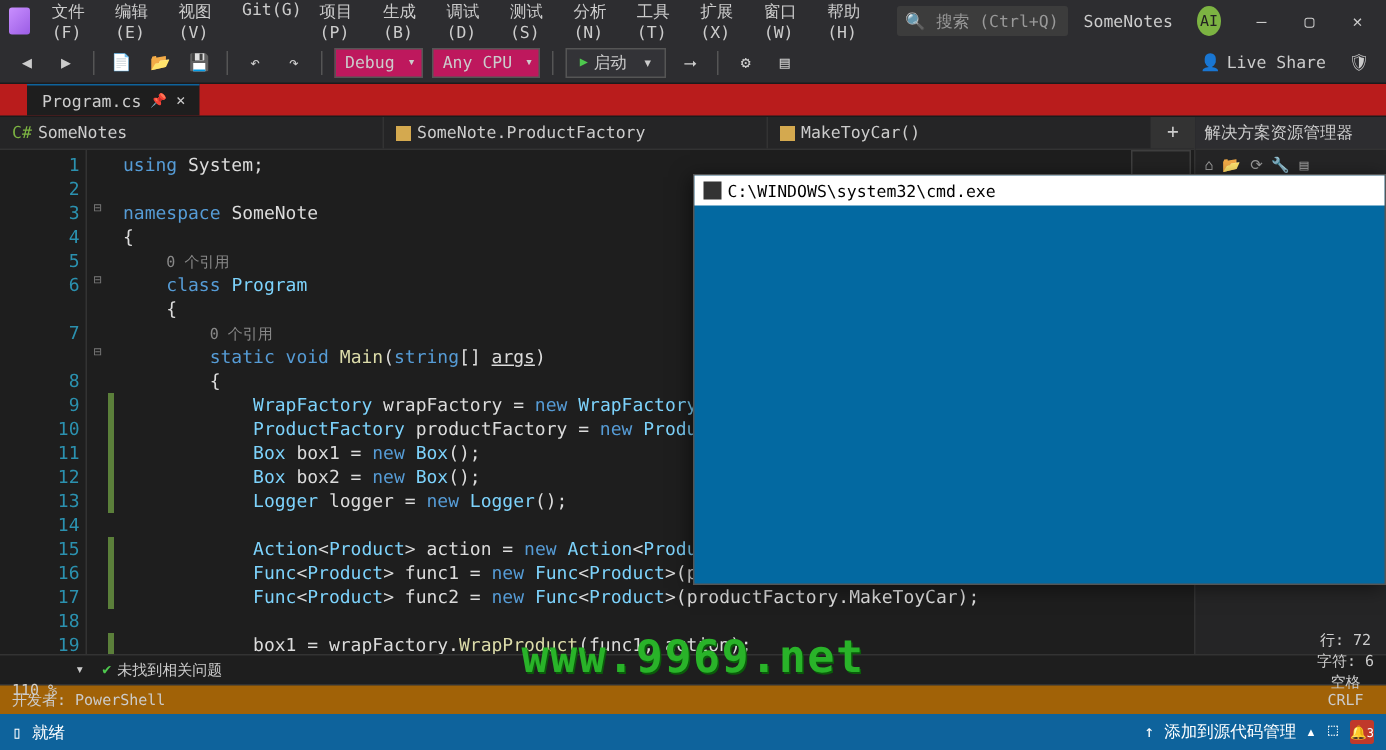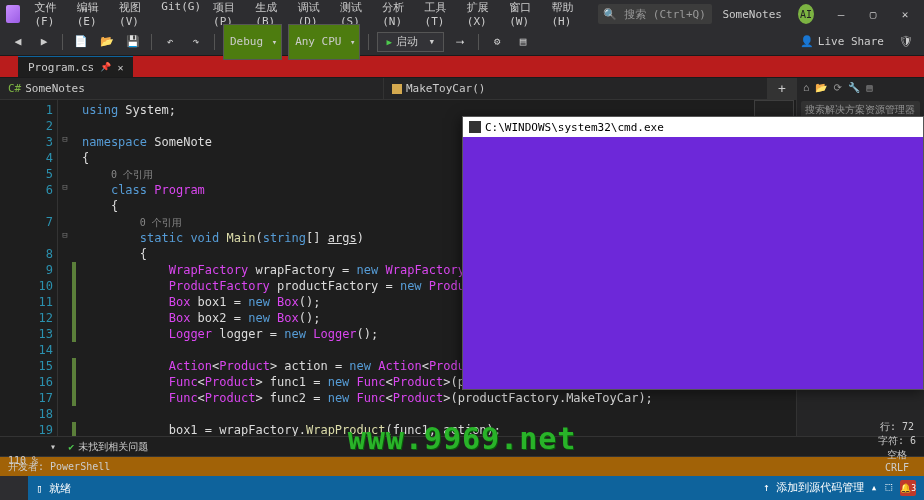--- a/index.html
+++ b/index.html
@@ -7,21 +7,21 @@
 .menubar { height:28px; background:#2d2d30; display:flex; align-items:center; padding:0 4px; gap:2px; }
 .vs-logo { width:18px; height:18px; background:linear-gradient(135deg,#c98fff,#9b5de5); margin:0 6px 0 2px; border-radius:2px; }
 .menu-item { padding:4px 6px; color:#ccc; font-size:11px; cursor:pointer; }
 .search-box { background:#3c3c3c; width:140px; height:20px; margin-left:8px; display:flex; align-items:center; padding:0 6px; color:#999; border-radius:2px; }
 .solution-lbl { margin-left:auto; margin-right:6px; color:#ccc; padding:4px 8px; }
 .win-btns { display:flex; gap:2px; margin-left:4px; }
 .user-badge { width:20px; height:20px; border-radius:50%; background:#7cb342; display:flex; align-items:center; justify-content:center; color:#222; font-size:10px; margin-right:6px; }
 .win-btn { width:30px; height:20px; display:flex; align-items:center; justify-content:center; color:#ccc; font-size:11px; }
 .toolbar { height:28px; background:#2d2d30; display:flex; align-items:center; padding:0 8px; gap:6px; border-bottom:1px solid #1b1b1c; }
 .tbtn { width:20px; height:20px; display:flex; align-items:center; justify-content:center; color:#ccc; font-size:11px; }
-.combo { background:#4d7c0f; border:1px solid #555; height:36px; padding:0 18px 0 6px; display:flex; align-items:center; font-size:11px; color:#ccc; position:relative; }
+.combo { background:#be185d; border:1px solid #555; height:20px; padding:0 18px 0 6px; display:flex; align-items:center; font-size:11px; color:#ccc; position:relative; }
 .combo::after { content:"▾"; position:absolute; right:4px; font-size:9px; }
 .start-btn { background:#333337; border:1px solid #555; height:20px; padding:0 8px; display:flex; align-items:center; gap:4px; }
 .play { color:#4ec94e; font-size:9px; }
 .sep { width:1px; height:16px; background:#555; margin:0 2px; }
 .live-share { margin-left:auto; display:flex; align-items:center; gap:4px; color:#ccc; }
 .tab-strip { height:22px; background:#b91c1c; display:flex; align-items:stretch; border-bottom:1px solid #1b1b1c; padding-left:18px; }
 .tab { display:flex; align-items:center; padding:0 10px; gap:6px; background:#1e1e1e; color:#ccc; font-size:11px; border-top:1px solid #0e639c; }
 .tab .pin { font-size:9px; }
 .tab .close { font-size:10px; }
 .main { display:flex; height:calc(500px - 28px - 28px - 22px - 20px - 20px - 24px); }
@@ -34,42 +34,42 @@
 .gutter { width:58px; background:#1e1e1e; text-align:right; padding:2px 4px 2px 0; color:#2b91af; font-family:Consolas,monospace; font-size:12px; line-height:16px; border-right:1px solid #333; }
 .gutter div { height:16px; }
 .fold-col { width:14px; background:#1e1e1e; padding-top:2px; }
 .fold-col div { height:16px; font-size:9px; color:#777; text-align:center; }
 .change { width:4px; background:#1e1e1e; padding-top:2px; }
 .change div { height:16px; }
 .change .g { background:#5b7f3a; }
 .code { flex:1; font-family:Consolas,monospace; font-size:12px; line-height:16px; padding:2px 0 2px 6px; white-space:pre; color:#dcdcdc; }
 .code div { height:16px; }
 .kw { color:#569cd6; }
-.cls { color:#d946ef; }
+.cls { color:#7dd3fc; }
 .mth { color:#dcdcaa; }
 .ref { color:#888; font-size:10px; }
 .right-panel { width:128px; background:#252526; border-left:1px solid #333; display:flex; flex-direction:column; }
 .rp-title { height:22px; background:#2d2d30; display:flex; align-items:center; padding:0 6px; font-size:11px; color:#ccc; border-bottom:1px solid #333; }
 .rp-tool { padding:4px 6px; color:#999; font-size:10px; }
 .rp-search { background:#333; margin:4px; padding:2px 4px; color:#999; font-size:10px; border-radius:2px; }
 .tree { padding:2px 4px; font-size:11px; color:#ccc; }
 .tree div { padding:1px 0; display:flex; align-items:center; gap:4px; }
 .tree .ind1 { padding-left:12px; }
 .tree .ind2 { padding-left:24px; }
 .sln-ico { color:#c98fff; }
 .status-find { height:20px; background:#1e1e1e; display:flex; align-items:center; padding:0 8px; font-size:10px; color:#ccc; gap:12px; border-top:1px solid #333; }
 .zoom { color:#ccc;margin-top:28px; }
 .no-issue { display:flex; align-items:center; gap:4px; }
 .check { color:#4ec94e; }
 .status-find .right { margin-left:auto; display:flex; align-items:center;flex-direction:column; }
 .dev-bar { height:20px; background:#a16207; color:#ccc; display:flex; align-items:center; padding:0 8px; font-size:10px; border-top:1px solid #333; }
-.bottom-status { height:24px; background:#0e639c; color:#fff; display:flex; align-items:center; padding:0 8px; font-size:11px; gap:12px;margin-left:28px; }
+.bottom-status { height:24px; background:#0e639c; color:#fff; display:flex; align-items:center; padding:0 8px; font-size:11px; gap:12px; }
 .bottom-status .right { margin-left:auto; display:flex; gap:8px; align-items:flex-start; }
 .bell { width:16px; height:16px; background:#c0392b; border-radius:2px; display:flex; align-items:center; justify-content:center; font-size:9px; }
-.cmd-window { position:absolute; left:462px; top:116px; width:462px; height:274px; background:#6d28d9; border:1px solid #555; box-shadow:-2px 2px 12px rgba(0,0,0,.5); }
+.cmd-window { position:absolute; left:462px; top:116px; width:462px; height:274px; background:#0369a1; border:1px solid #555; box-shadow:-2px 2px 12px rgba(0,0,0,.5); }
 .cmd-title { height:20px; background:#fff; color:#000; display:flex; align-items:center; padding:0 6px; font-size:11px; gap:4px; }
 .cmd-ico { width:12px; height:12px; background:#333; }
 .cmd-body { padding:4px 6px; font-family:Consolas,"SimSun",monospace; font-size:12px; line-height:15px; color:#ccc; white-space:pre; }
 .watermark { position:absolute; left:50%; bottom:44px; transform:translateX(-50%); font-size:30px; font-weight:bold; color:#29b329; text-shadow:1px 1px 0 #0a5c0a; letter-spacing:1px; }
 .minimap { position:absolute; right:130px; top:100px; width:40px; height:60px; border:1px solid #555; background:#252526; opacity:.6; }
 </style>
 </head>
 <body>
 
 <div class="menubar">
@@ -135,20 +135,24 @@
 
 <div class="main">
   <div class="editor-area">
     <div class="nav-bar">
       <div class="nav-combo">
           <span style="color:#7cb342">C#</span>
           <span>SomeNotes</span>
         </div>
       <div class="nav-combo">
           <span class="cube"></span>
+          <span>SomeNote.ProductFactory</span>
+        </div>
+      <div class="nav-combo">
+          <span class="cube"></span>
           <span>MakeToyCar()</span>
         </div>
       <div class="add-tab">+</div>
     </div>
     <div class="code-wrap">
       <div class="gutter" id="gutter">
           <div>1</div>
           <div>2</div>
           <div>3</div>
           <div>4</div>
@@ -213,20 +217,21 @@
           <div class="g"></div>
           <div class="g"></div>
           <div class="g"></div>
           <div></div>
           <div class="g"></div>
         </div>
       <div class="code" id="code"><div><span class="kw">using</span> System;</div><div>&nbsp;</div><div><span class="kw">namespace</span> SomeNote</div><div>{</div><div>    <span class="ref">0 个引用</span></div><div>    <span class="kw">class</span> <span class="cls">Program</span></div><div>    {</div><div>        <span class="ref">0 个引用</span></div><div>        <span class="kw">static</span> <span class="kw">void</span> <span class="mth">Main</span>(<span class="kw">string</span>[] <span style="text-decoration:underline">args</span>)</div><div>        {</div><div>            <span class="cls">WrapFactory</span> wrapFactory = <span class="kw">new</span> <span class="cls">WrapFactory</span>();</div><div>            <span class="cls">ProductFactory</span> productFactory = <span class="kw">new</span> <span class="cls">ProductFactory</span>();</div><div>            <span class="cls">Box</span> box1 = <span class="kw">new</span> <span class="cls">Box</span>();</div><div>            <span class="cls">Box</span> box2 = <span class="kw">new</span> <span class="cls">Box</span>();</div><div>            <span class="cls">Logger</span> logger = <span class="kw">new</span> <span class="cls">Logger</span>();</div><div>&nbsp;</div><div>            <span class="cls">Action</span>&lt;<span class="cls">Product</span>&gt; action = <span class="kw">new</span> <span class="cls">Action</span>&lt;<span class="cls">Product</span>&gt;(logger.Log);</div><div>            <span class="cls">Func</span>&lt;<span class="cls">Product</span>&gt; func1 = <span class="kw">new</span> <span class="cls">Func</span>&lt;<span class="cls">Product</span>&gt;(productFactory.MakePizza);</div><div>            <span class="cls">Func</span>&lt;<span class="cls">Product</span>&gt; func2 = <span class="kw">new</span> <span class="cls">Func</span>&lt;<span class="cls">Product</span>&gt;(productFactory.MakeToyCar);</div><div>&nbsp;</div><div>            box1 = wrapFactory.<span class="mth">WrapProduct</span>(func1, action);</div></div>
     </div>
   </div>
   <div class="right-panel">
+    <div class="rp-title">解决方案资源管理器</div>
     <div class="rp-tool">⌂ 📂 ⟳ 🔧 ▤</div>
     <div class="rp-search">搜索解决方案资源管理器(Ctrl+;)</div>
     <div class="tree">
       <div>
           <span class="sln-ico">⧉</span>
           <span>解决方案"SomeNotes"(1 个项目</span>
         </div>
       <div class="ind1">▸ <span style="color:#7cb342">C#</span> <span>SomeNotes</span></div>
       <div class="ind2">▸ 🔧 <span>Properties</span></div>
     </div>

